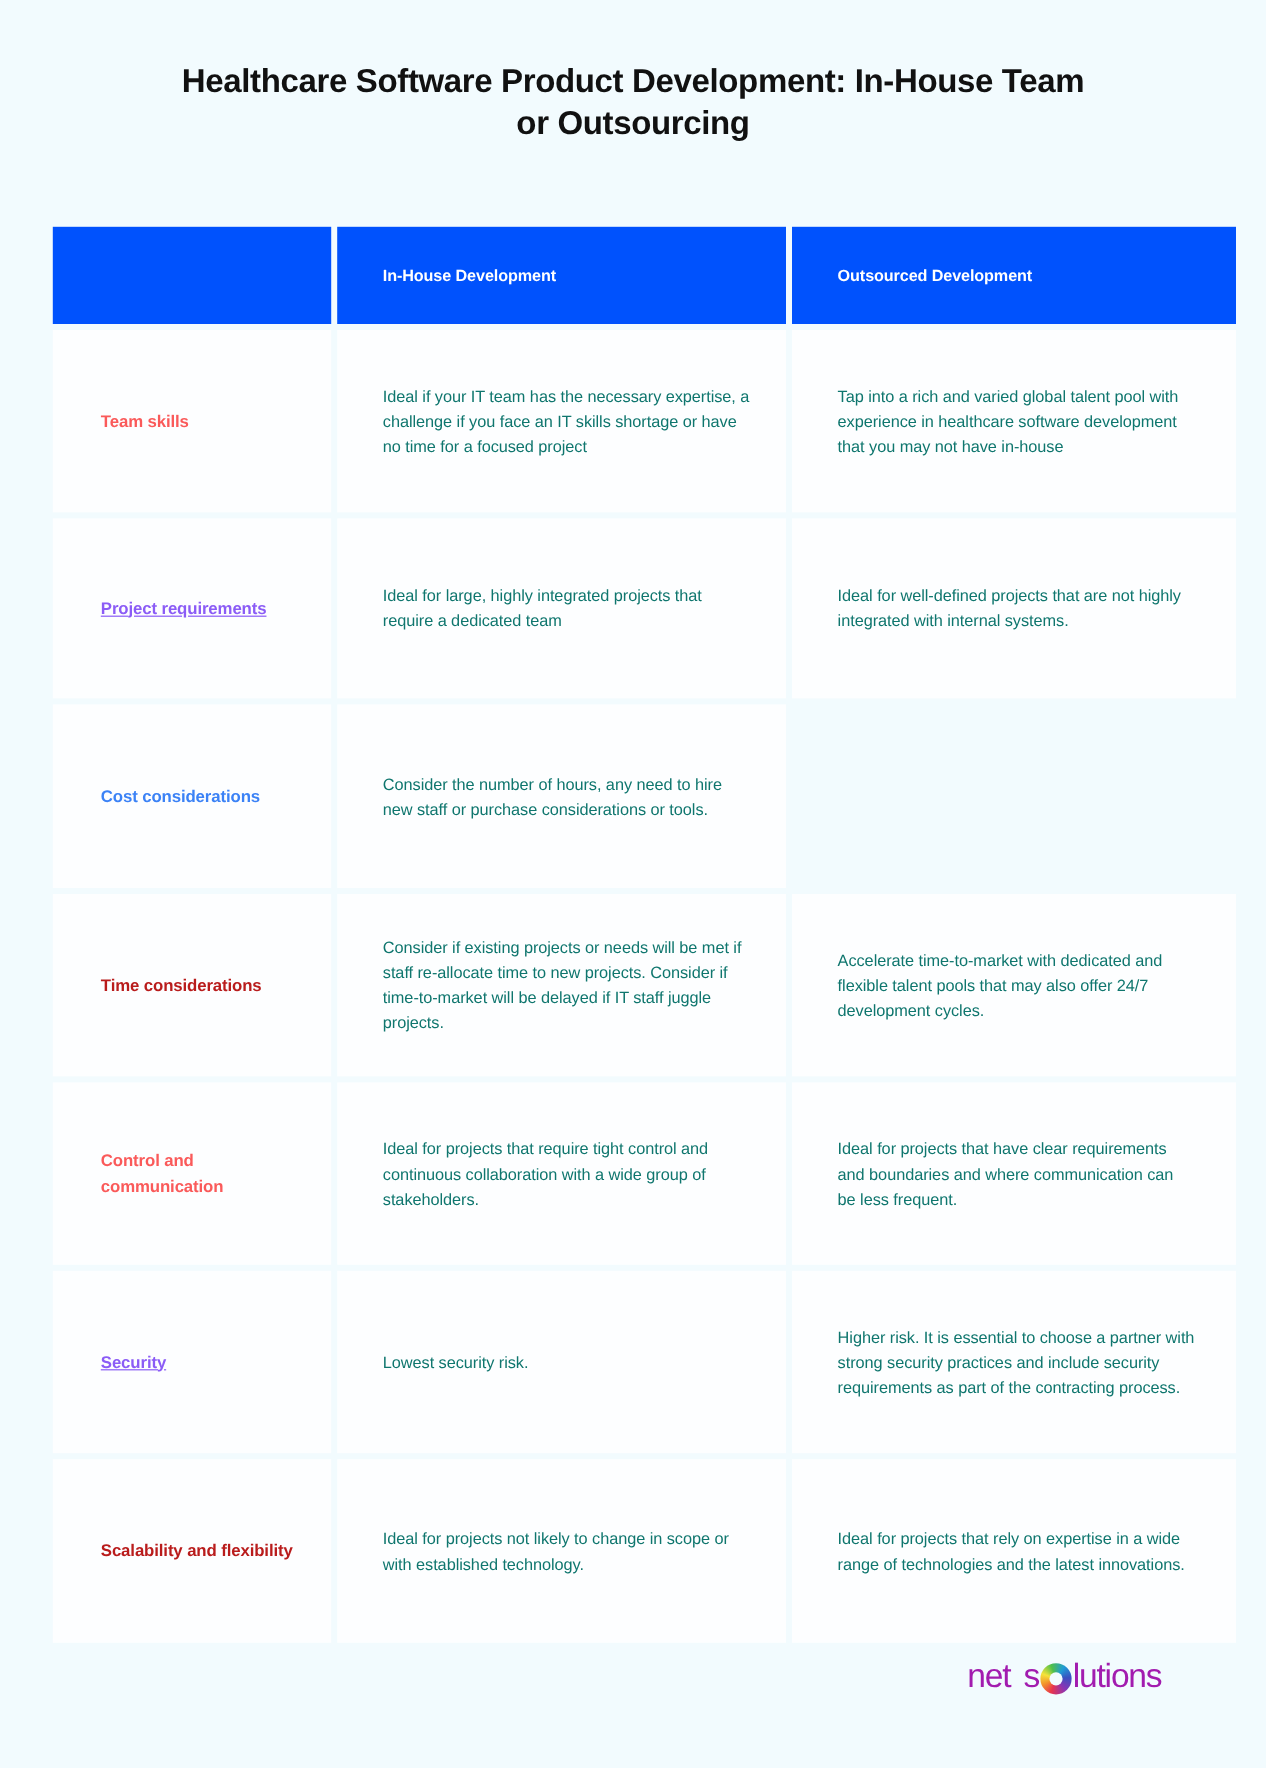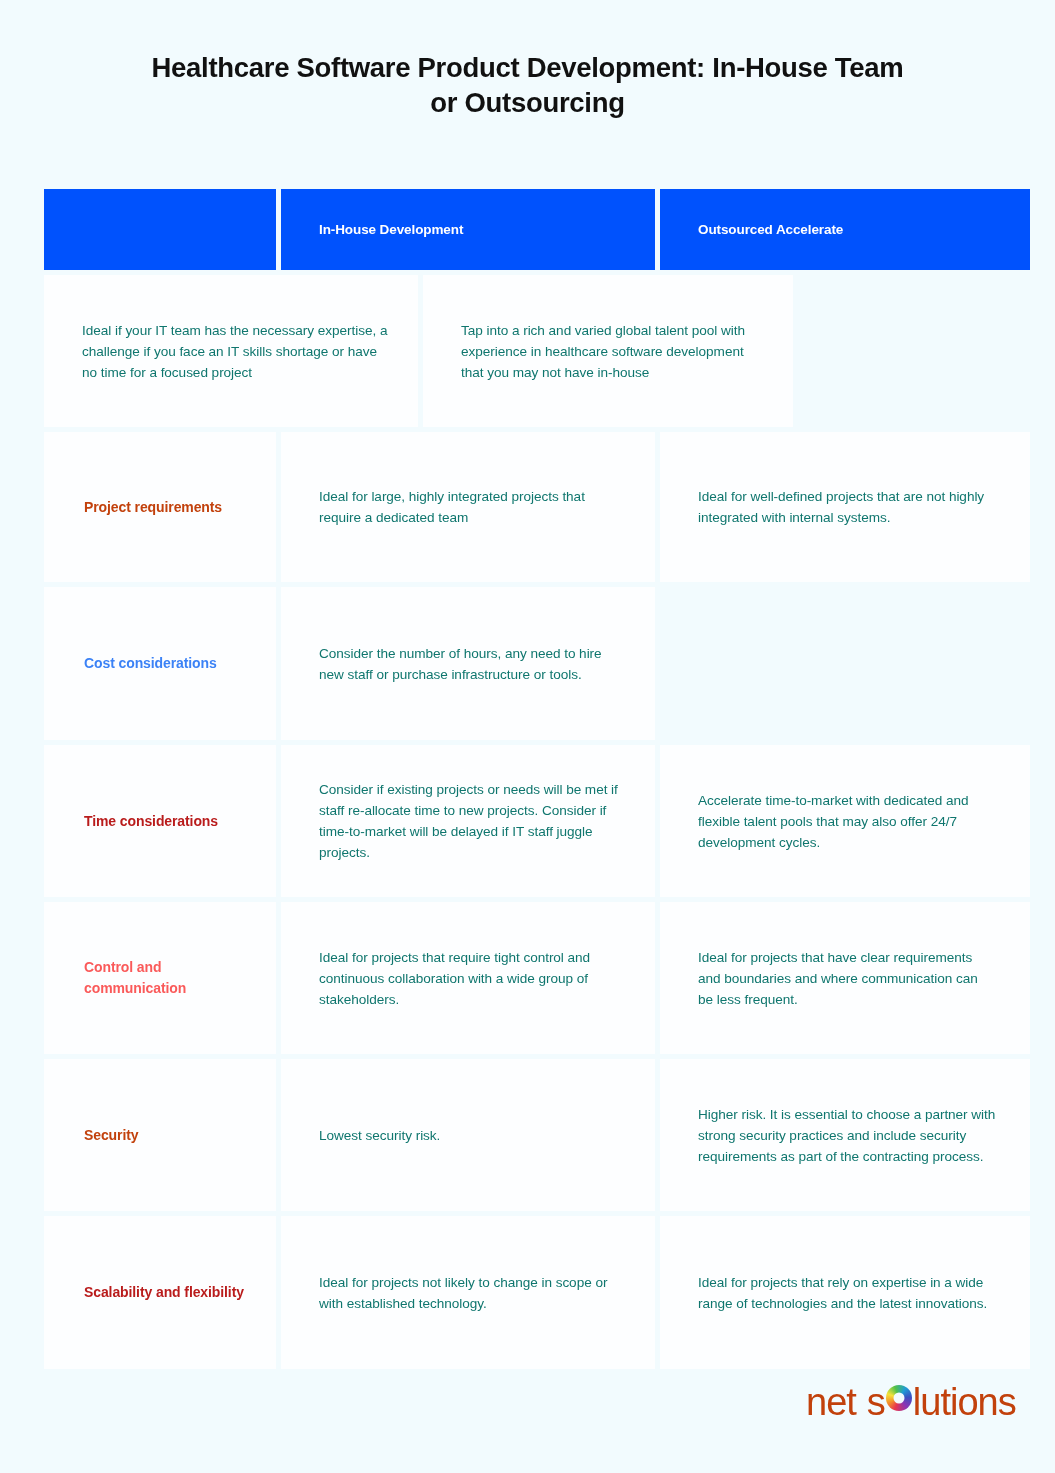--- a/index.html
+++ b/index.html
@@ -104,35 +104,35 @@
   .row-1 .cell { min-height: 152px; }
   .row-2 .cell { min-height: 150px; }
   .row-3 .cell { min-height: 153px; }
   .row-4 .cell { min-height: 152px; }
   .row-5 .cell { min-height: 152px; }
   .row-6 .cell { min-height: 152px; }
   .row-7 .cell { min-height: 153px; }
 
   
   .c-coral  { color: #fa5a5a; }
-  .c-green  { color: #c2410c; }
+  .c-green  { color: #8b5cf6; text-decoration: underline; }
   .c-blue   { color: #3b82f6; }
   .c-purple { color: #b91c1c; }
 
   
   .logo {
     position: absolute;
     left: 806px;
     top: 1383px;
     display: flex;
-    align-items: flex-start;
-    font-size: 38px;
+    align-items: center;
+    font-size: 28px;
     font-weight: 500;
     letter-spacing: -1px;
-    color: #c2410c;
+    color: #a21caf;
     line-height: 1;
   }
   .logo .word-gap { display: inline-block; width: 11px; }
   .logo-ring {
     display: inline-block;
     width: 26px;
     height: 26px;
     border-radius: 50%;
     margin: 0 1px;
     position: relative;
@@ -168,25 +168,28 @@
   <div class="table">
 
     <div class="row row-head">
       <div class="cell col-label">
         <span class="head-text"></span>
       </div>
       <div class="cell col-inhouse">
         <span class="head-text">In-House Development</span>
       </div>
       <div class="cell col-out">
-        <span class="head-text">Outsourced Accelerate</span>
+        <span class="head-text">Outsourced Development</span>
       </div>
     </div>
 
     <div class="row row-body row-1">
+      <div class="cell col-label">
+        <span class="label-text c-coral">Team skills</span>
+      </div>
       <div class="cell col-inhouse">
         <span class="body-text">Ideal if your IT team has the necessary expertise, a challenge if you face an IT skills shortage or have no time for a focused project</span>
       </div>
       <div class="cell col-out">
         <span class="body-text">Tap into a rich and varied global talent pool with experience in healthcare software development that you may not have in-house</span>
       </div>
     </div>
 
     <div class="row row-body row-2">
       <div class="cell col-label">
@@ -198,21 +201,21 @@
       <div class="cell col-out">
         <span class="body-text">Ideal for well-defined projects that are not highly integrated with internal systems.</span>
       </div>
     </div>
 
     <div class="row row-body row-3">
       <div class="cell col-label">
         <span class="label-text c-blue">Cost considerations</span>
       </div>
       <div class="cell col-inhouse">
-        <span class="body-text">Consider the number of hours, any need to hire new staff or purchase infrastructure or tools.</span>
+        <span class="body-text">Consider the number of hours, any need to hire new staff or purchase considerations or tools.</span>
       </div>
     </div>
 
     <div class="row row-body row-4">
       <div class="cell col-label">
         <span class="label-text c-purple">Time considerations</span>
       </div>
       <div class="cell col-inhouse">
         <span class="body-text">Consider if existing projects or needs will be met if staff re-allocate time to new projects. Consider if time-to-market will be delayed if IT staff juggle projects.</span>
       </div>

